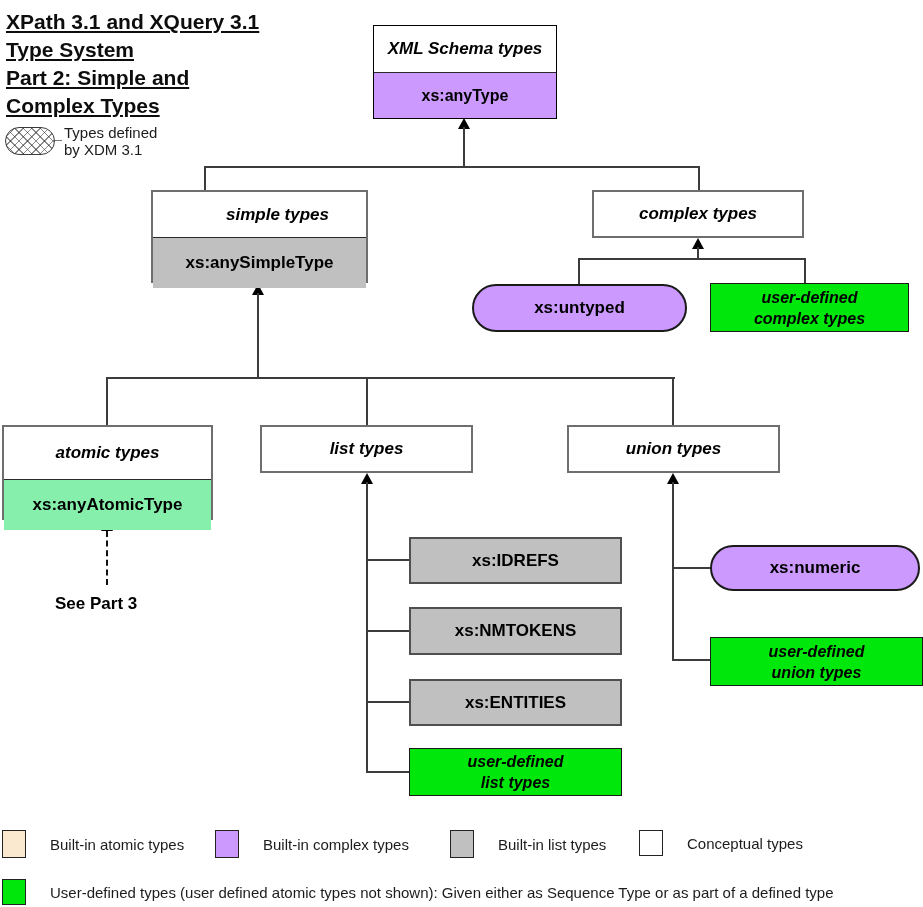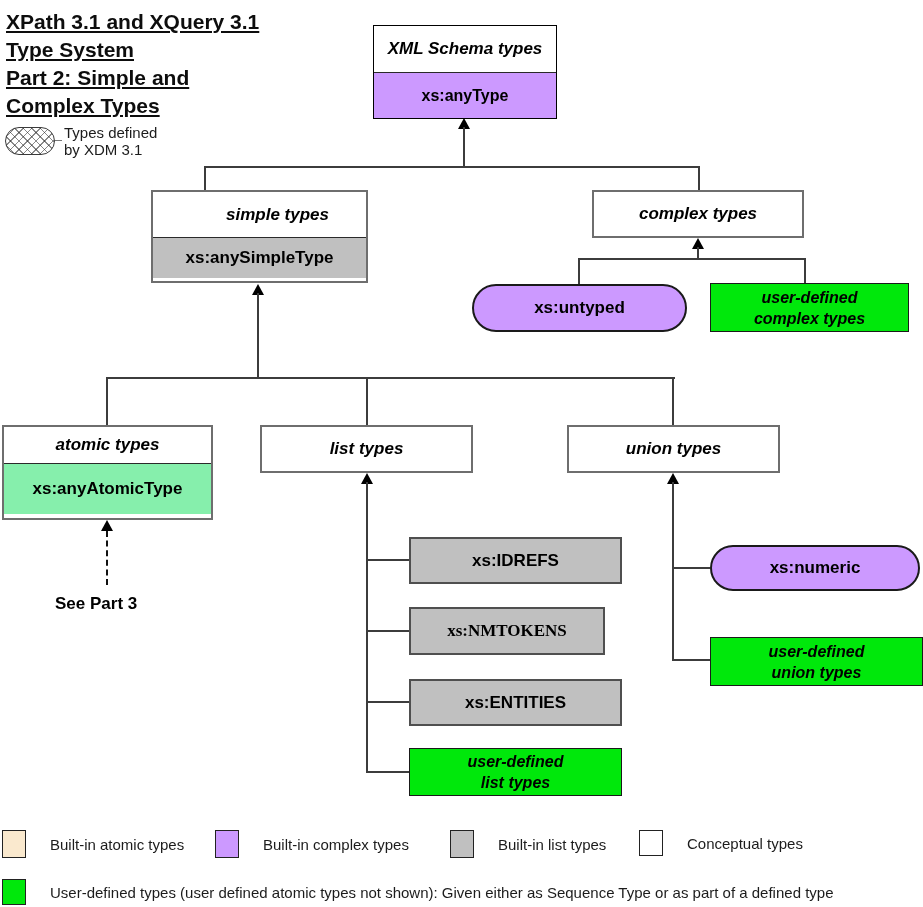--- a/index.html
+++ b/index.html
@@ -99,47 +99,47 @@
   <div class="dash-v" style="left:106px; top:531px; height:54px;"></div>
   <div class="see-part">See Part 3</div>
 
   <div class="node two-part" style="left:373px; top:25px; width:184px; height:94px; border:1px solid #000; background:#fff;">
     <div class="header concept-label" style="height:46px;">XML Schema types</div>
     <div class="section type-label" style="height:46px; background:#cc99ff; font-size:16px;">xs:anyType</div>
   </div>
 
   <div class="node two-part concept-box" style="left:151px; top:190px; width:217px; height:93px;">
     <div class="header concept-label" style="height:45px;margin-left:36px;">simple types</div>
-    <div class="section type-label" style="height:41px; background:#c0c0c0;">xs:anySimpleType</div>
+    <div class="section type-label" style="height:51px; background:#c0c0c0;">xs:anySimpleType</div>
   </div>
 
   <div class="node concept-box" style="left:592px; top:190px; width:212px; height:48px; display:flex; align-items:center; justify-content:center;">
     <span class="concept-label">complex types</span>
   </div>
 
   <div class="pill" style="left:472px; top:284px; width:215px; height:48px; border-radius:24px;">xs:untyped</div>
 
   <div class="green-box pre" style="left:710px; top:283px; width:199px; height:49px;">user-defined
 complex types</div>
 
   <div class="node two-part concept-box" style="left:2px; top:425px; width:211px; height:95px;">
-    <div class="header concept-label" style="height:36px;">atomic types</div>
+    <div class="header concept-label" style="height:52px;">atomic types</div>
     <div class="section type-label" style="height:51px; background:#86efac;">xs:anyAtomicType</div>
   </div>
 
   <div class="node concept-box" style="left:260px; top:425px; width:213px; height:48px; display:flex; align-items:center; justify-content:center;">
     <span class="concept-label">list types</span>
   </div>
 
   <div class="node concept-box" style="left:567px; top:425px; width:213px; height:48px; display:flex; align-items:center; justify-content:center;">
     <span class="concept-label">union types</span>
   </div>
 
   <div class="gray-box" style="left:409px; top:537px; width:213px; height:47px;">xs:IDREFS</div>
-  <div class="gray-box" style="left:409px; top:607px; width:196px; height:48px;font-family:Liberation Serif, serif;">xs:NMTOKENS</div>
+  <div class="gray-box" style="left:409px; top:607px; width:213px; height:48px;">xs:NMTOKENS</div>
   <div class="gray-box" style="left:409px; top:679px; width:213px; height:47px;">xs:ENTITIES</div>
   <div class="green-box pre" style="left:409px; top:748px; width:213px; height:48px;">user-defined
 list types</div>
 
   <div class="pill" style="left:710px; top:545px; width:210px; height:46px; border-radius:23px;">xs:numeric</div>
   <div class="green-box pre" style="left:710px; top:637px; width:213px; height:49px;">user-defined
 union types</div>
 
   <div class="legend-item" style="left:2px; top:830px;">
     <span class="swatch" style="background:#fae9ce;"></span>

